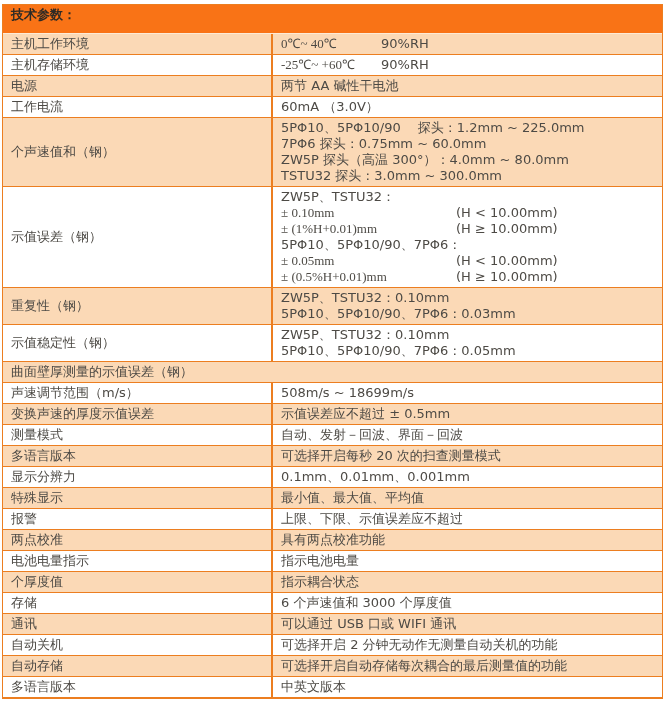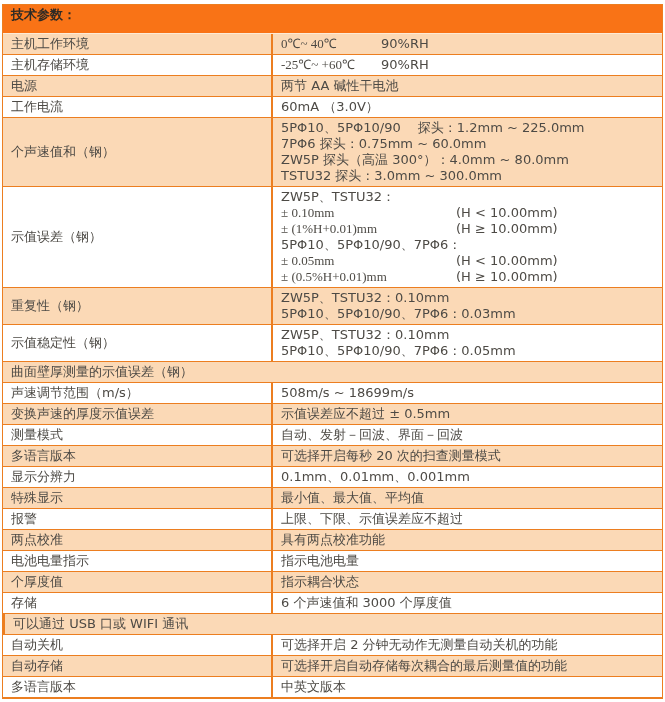--- a/index.html
+++ b/index.html
@@ -193,20 +193,21 @@
             <div class="vline">指示耦合状态</div>
           </div>
         </div>
         <div class="row">
           <div class="label-cell">存储</div>
           <div class="value-cell">
             <div class="vline">6 个声速值和 3000 个厚度值</div>
           </div>
         </div>
         <div class="row">
+          <div class="label-cell">通讯</div>
           <div class="value-cell">
             <div class="vline">可以通过 USB 口或 WIFI 通讯</div>
           </div>
         </div>
         <div class="row">
           <div class="label-cell">自动关机</div>
           <div class="value-cell">
             <div class="vline">可选择开启 2 分钟无动作无测量自动关机的功能</div>
           </div>
         </div>

